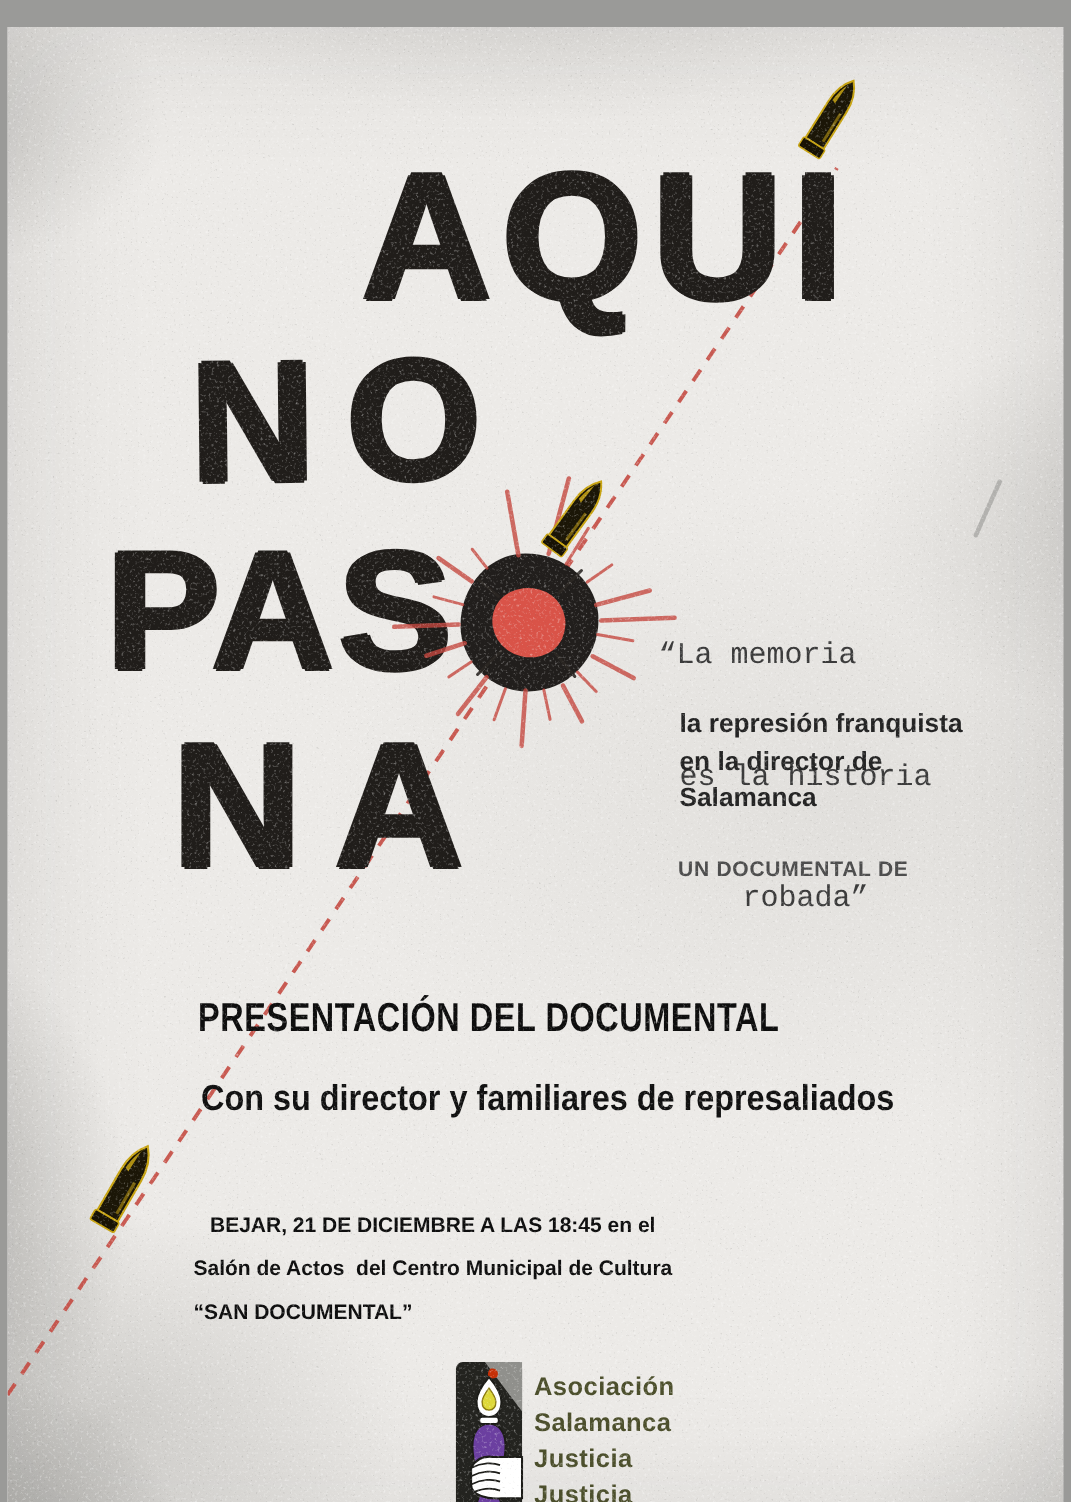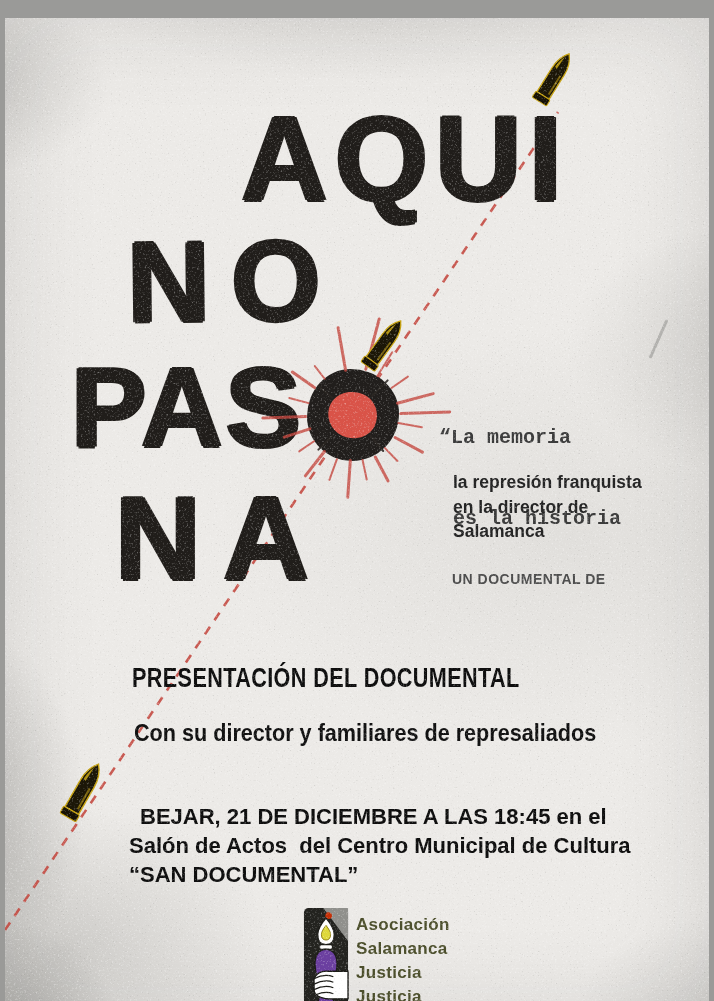--- a/index.html
+++ b/index.html
@@ -51,21 +51,21 @@
   .crack.dark{background:#2b2723;opacity:.9;}
   .bullet{position:absolute;z-index:5;}
   .bullet-top{left:538px;top:30px;width:22px;height:60px;transform:rotate(32deg);}
   .bullet-mid{left:368px;top:296px;width:22px;height:60px;transform:rotate(36deg);}
   .bullet-bottom{left:66px;top:740px;width:24px;height:66px;transform:rotate(30deg);}
   .smudge-mark{position:absolute;z-index:2;left:652px;top:300px;width:3px;height:42px;
     background:rgba(110,110,108,.38);transform:rotate(24deg);border-radius:2px;}
   .quote{
     position:absolute;z-index:4;left:434px;top:352px;
     font-family:"Liberation Mono","DejaVu Sans Mono",monospace;
-    font-weight:bold;font-size:20px;line-height:27px;color:#3b3b3b;
+    font-weight:normal;font-size:20px;line-height:27px;color:#3b3b3b;
     white-space:pre;
   }
   .quote .indent{padding-left:14px;text-align:center;}
   .subtitle{
     position:absolute;z-index:4;left:448px;top:452px;
     font-weight:bold;font-size:17.5px;line-height:24.5px;color:#242424;
   }
   .credit{
     position:absolute;z-index:4;left:447px;top:551px;
     font-weight:bold;font-size:14px;line-height:21px;
@@ -76,21 +76,21 @@
     font-weight:bold;font-size:27px;letter-spacing:.5px;color:#0e0e0e;
     transform:scaleX(.8);transform-origin:0 0;white-space:nowrap;
   }
   .pres-sub{
     position:absolute;z-index:4;left:129px;top:701px;
     font-weight:bold;font-size:24px;color:#111;
     transform:scaleX(.9);transform-origin:0 0;white-space:nowrap;
   }
   .event{
     position:absolute;z-index:4;left:124px;top:784px;
-    font-weight:bold;font-size:22px;line-height:29px;color:#0e0e0e;
+    font-weight:bold;font-size:14px;line-height:29px;color:#0e0e0e;
   }
   .event .line{white-space:pre;}
   .event .line.first{text-indent:11px;}
   .logo-block{position:absolute;z-index:4;left:298px;top:889px;display:flex;gap:7px;}
   .logo-mark{width:46px;height:101px;flex:0 0 auto;}
   .logo-text{
     padding-top:6px;
     font-weight:bold;font-size:17px;line-height:24px;
     color:var(--logo-text-green,#4c4f2c);letter-spacing:.3px;
   }
@@ -159,20 +159,21 @@
   <svg class="bullet bullet-bottom" viewBox="0 0 34 92">
     <path d="M17 2 C24 10 28 22 28 34 L28 78 L6 78 L6 34 C6 22 10 10 17 2 Z" fill="#1b1607" style="stroke:var(--bullet-gold,#c7a312)" stroke-width="2"></path>
     <path d="M17 4 C13 10 10 19 9 30 L13 32 L14 10 Z" style="fill:var(--bullet-gold,#c7a312)" opacity=".85"></path>
     <path d="M25 38 L25 72 L22 72 L22 38 Z" style="fill:var(--bullet-gold,#c7a312)" opacity=".55"></path>
     <rect x="4" y="78" width="26" height="11" rx="2" fill="#171204" style="stroke:var(--bullet-gold,#c7a312)" stroke-width="1.6"></rect>
   </svg>
 
   <div class="quote">
     <div>“La memoria</div>
     <div class="indent">es la historia</div>
+    <div class="indent">robada”</div>
   </div>
 
   <div class="subtitle">
     <div>la represión franquista</div>
     <div>en la director de</div>
     <div>Salamanca</div>
   </div>
 
   <div class="credit">
     <div>UN DOCUMENTAL DE</div>

